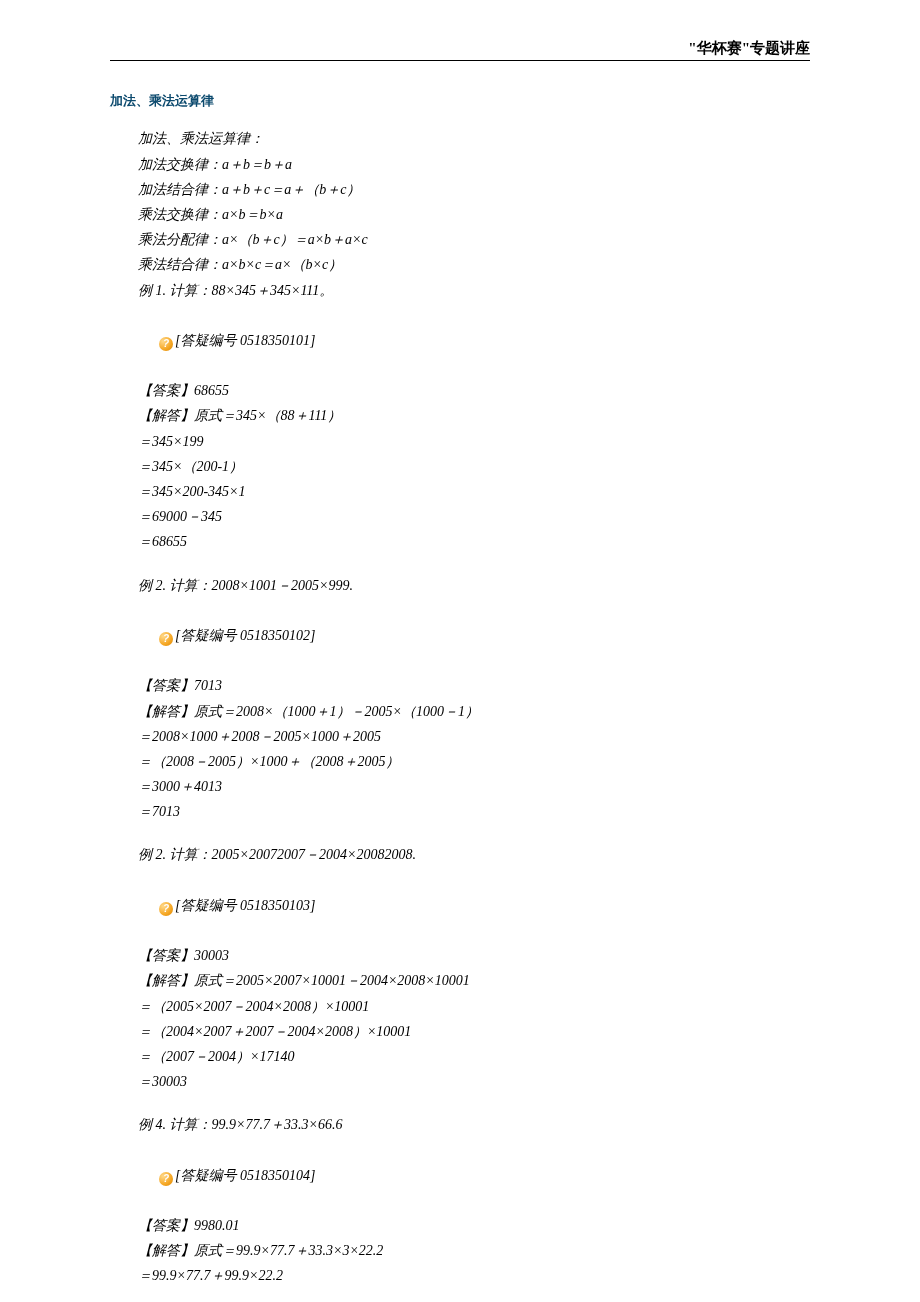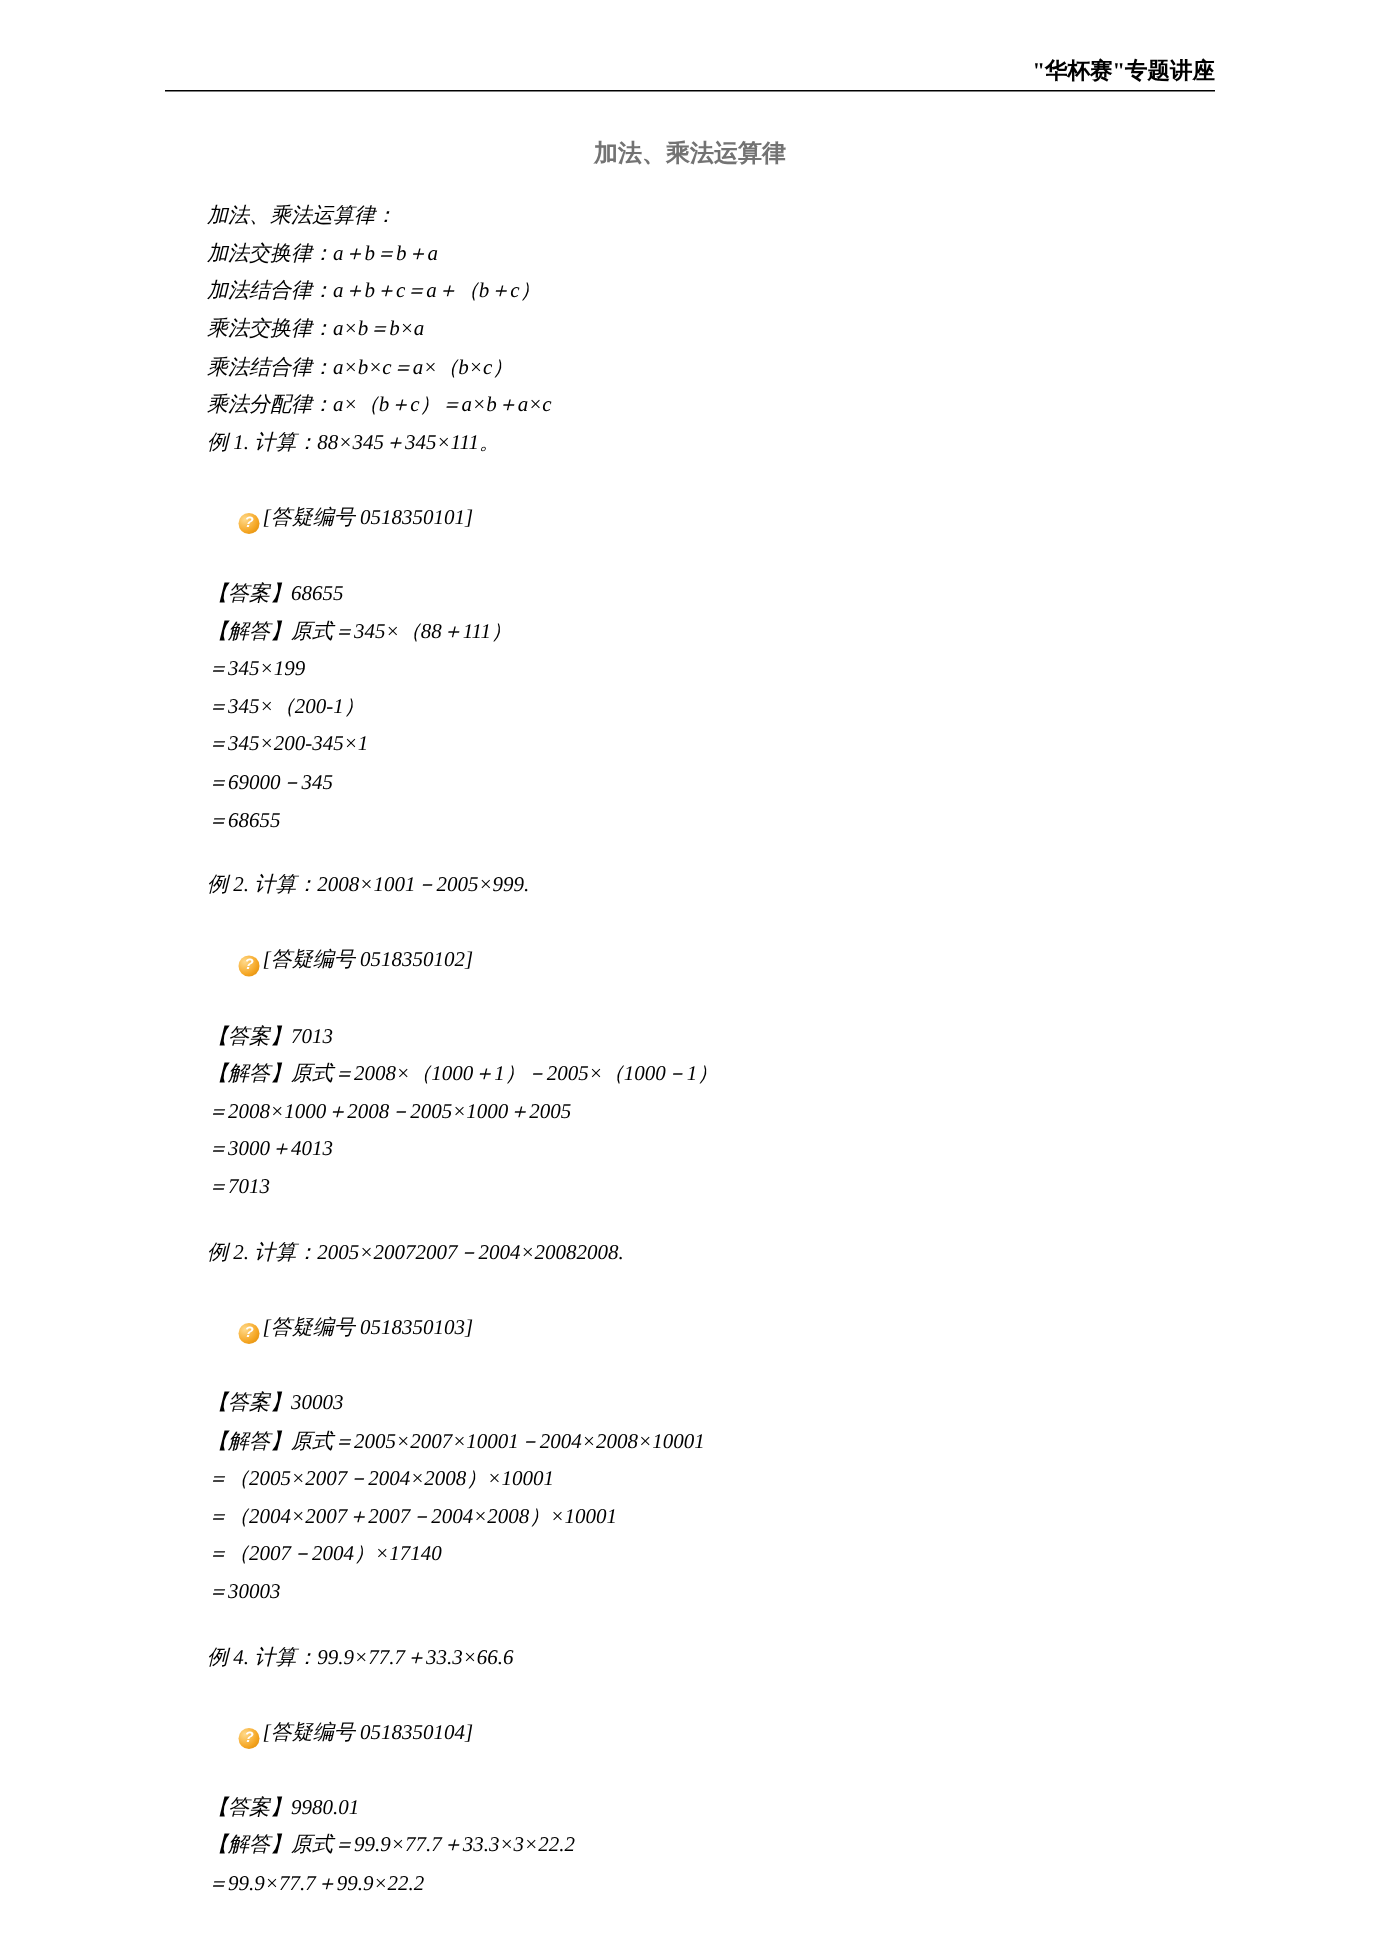--- a/index.html
+++ b/index.html
@@ -25,24 +25,24 @@
   }
   .header-text {
     position: absolute;
     right: 0;
     top: -26px;
     font-family: "KaiTi", "楷体", serif;
     font-weight: bold;
     font-size: 15px;
   }
   .title {
-    text-align: center;
-    color: #737373;
+    text-align: left;
+    color: #0c4a6e;
     font-weight: bold;
-    font-size: 16px;
+    font-size: 13px;
     margin: 28px 0 14px 0;
   }
   .content {
     font-size: 14px;
   }
   .line {
     white-space: pre-wrap;
     font-style: italic;
   }
   .indent {
@@ -75,22 +75,22 @@
   </div>
 
   <div class="title">加法、乘法运算律</div>
 
   <div class="content">
 
     <div class="line indent">加法、乘法运算律：</div>
     <div class="line indent">加法交换律：a＋b＝b＋a</div>
     <div class="line indent">加法结合律：a＋b＋c＝a＋（b＋c）</div>
     <div class="line indent">乘法交换律：a×b＝b×a</div>
+    <div class="line indent">乘法分配律：a×（b＋c）＝a×b＋a×c</div>
     <div class="line indent">乘法结合律：a×b×c＝a×（b×c）</div>
-    <div class="line indent">乘法分配律：a×（b＋c）＝a×b＋a×c</div>
 
     <div class="line indent">例 1. 计算：88×345＋345×111。</div>
     <div class="line indent">
       <span class="qa-icon">?</span><span>[答疑编号 0518350101]</span>
     </div>
     <div class="line indent">【答案】68655</div>
     <div class="line indent">【解答】原式＝345×（88＋111）</div>
     <div class="line indent">＝345×199</div>
     <div class="line indent">＝345×（200-1）</div>
     <div class="line indent">＝345×200-345×1</div>
@@ -99,20 +99,21 @@
 
     <div class="spacer"></div>
 
     <div class="line indent">例 2. 计算：2008×1001－2005×999.</div>
     <div class="line indent">
       <span class="qa-icon">?</span><span>[答疑编号 0518350102]</span>
     </div>
     <div class="line indent">【答案】7013</div>
     <div class="line indent">【解答】原式＝2008×（1000＋1）－2005×（1000－1）</div>
     <div class="line indent">＝2008×1000＋2008－2005×1000＋2005</div>
+    <div class="line indent">＝（2008－2005）×1000＋（2008＋2005）</div>
     <div class="line indent">＝3000＋4013</div>
     <div class="line indent">＝7013</div>
 
     <div class="spacer"></div>
 
     <div class="line indent">例 2. 计算：2005×20072007－2004×20082008.</div>
     <div class="line indent">
       <span class="qa-icon">?</span><span>[答疑编号 0518350103]</span>
     </div>
     <div class="line indent">【答案】30003</div>

